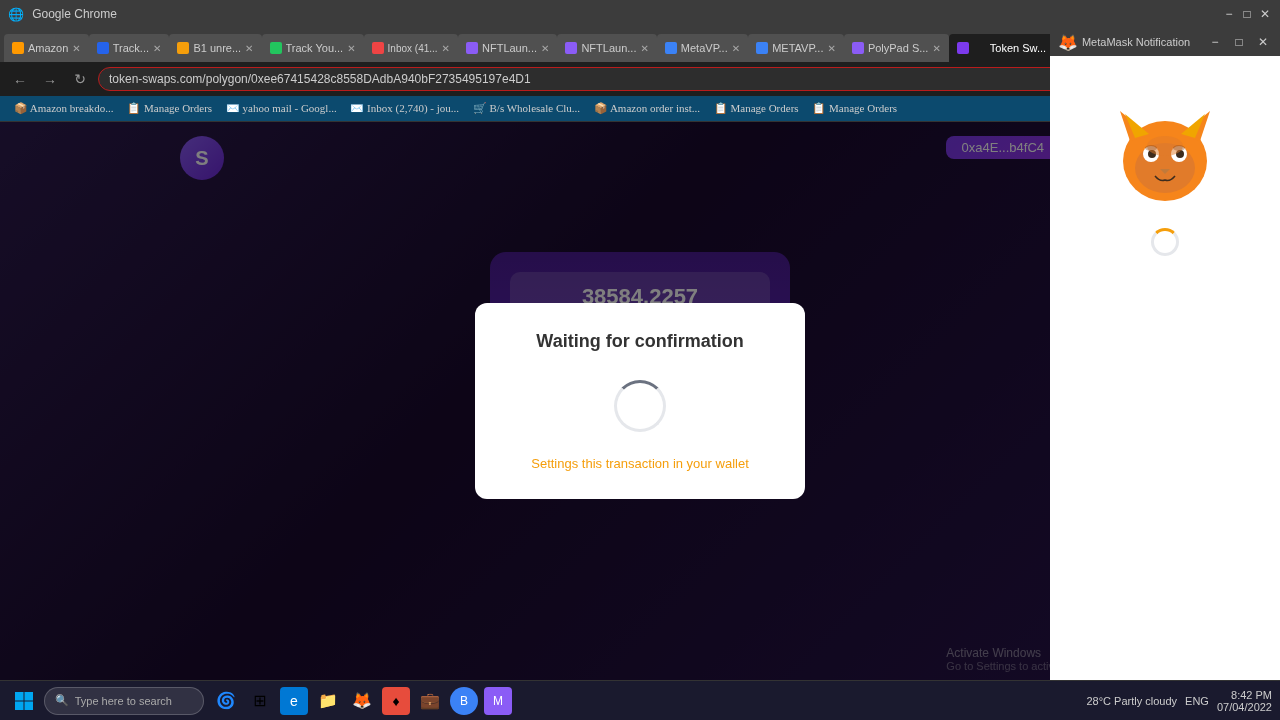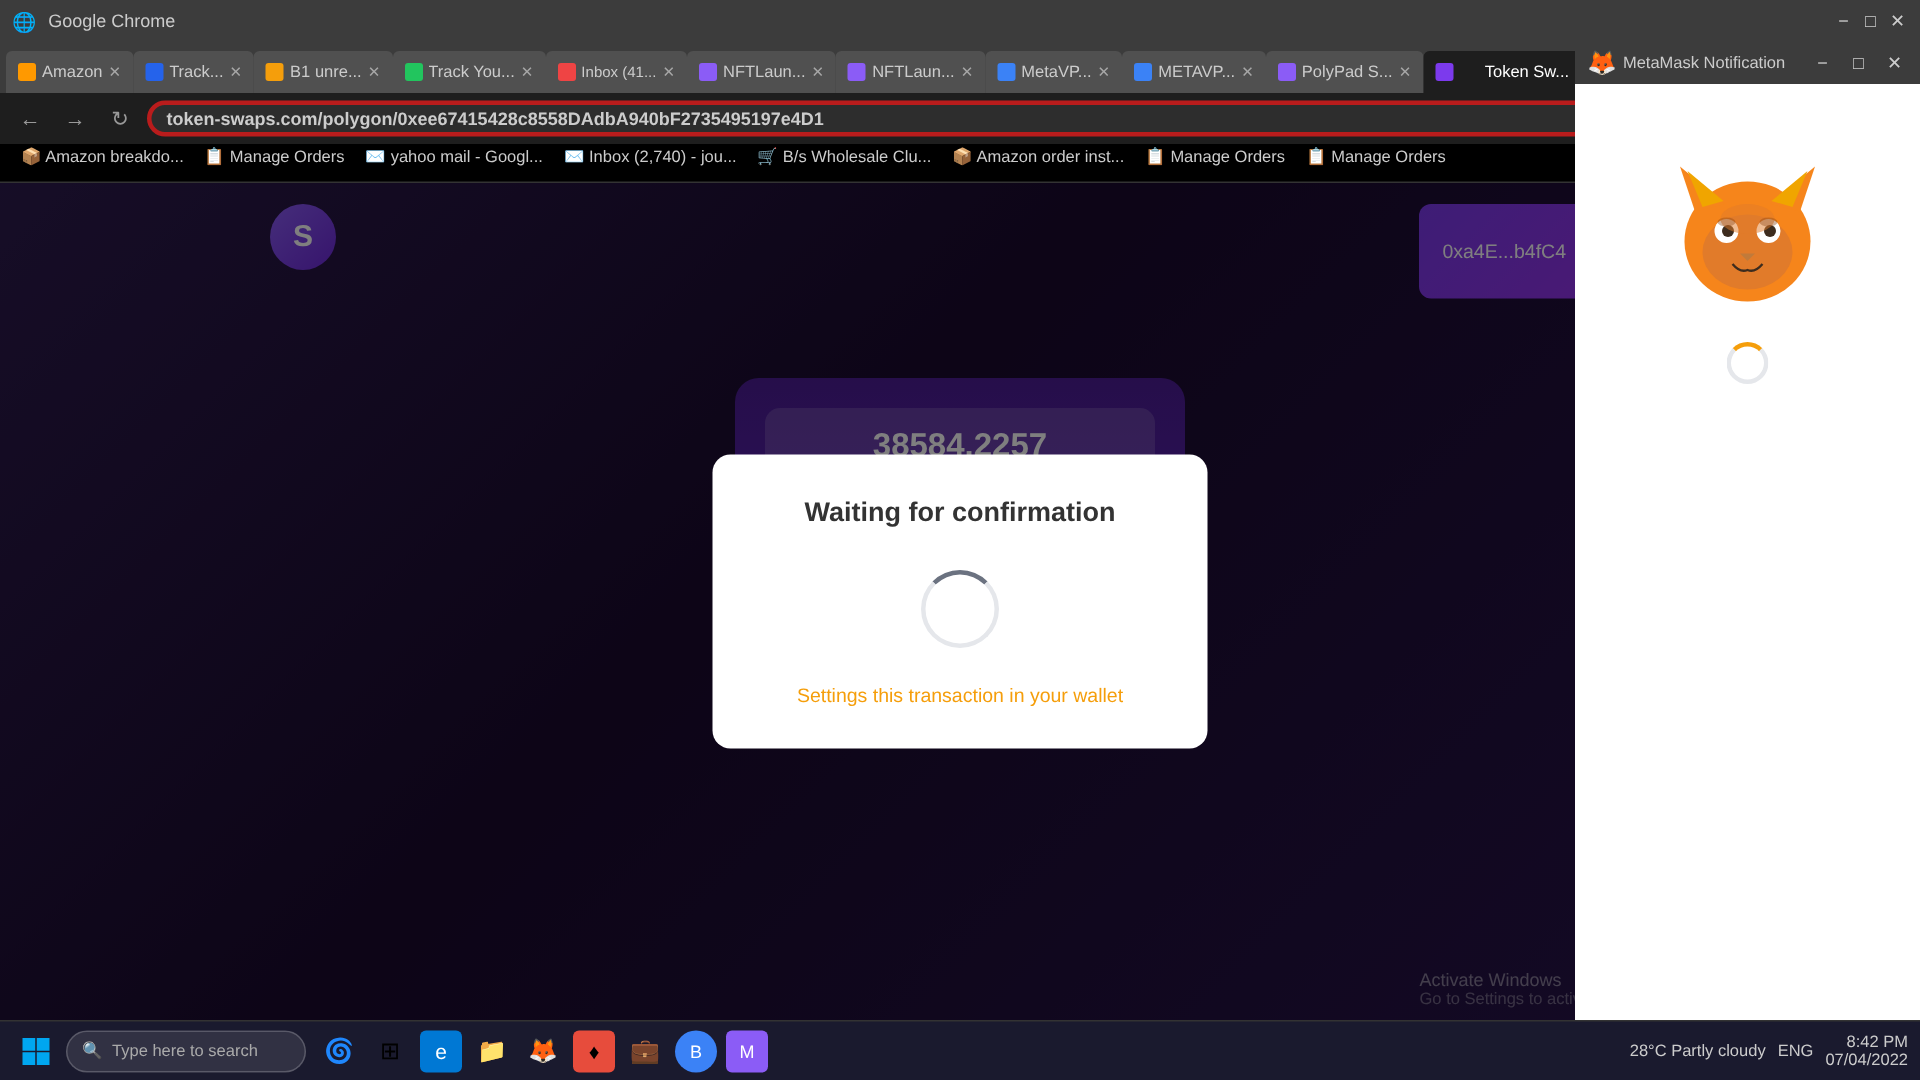--- a/index.html
+++ b/index.html
@@ -7,33 +7,33 @@
     .title-bar { background: #3c3c3c; height: 28px; display: flex; align-items: center; padding: 0 8px; gap: 8px; color: #ccc; font-size: 12px; }
     .window-controls { display: flex; gap: 4px; margin-left: auto; }
     .win-btn { width: 14px; height: 14px; border: none; background: transparent; color: #ccc; font-size: 12px; cursor: pointer; display: flex; align-items: center; justify-content: center; }
     .tab-bar { background: #3c3c3c; height: 34px; display: flex; align-items: flex-end; padding: 0 4px; overflow: hidden; text-align: right; }
     .tab { height: 28px; min-width: 80px; max-width: 140px; background: #505050; border-radius: 4px 4px 0 0; display: flex; align-items: center; padding: 0 8px; font-size: 11px; color: #ccc; gap: 4px; flex-shrink: 0; }
     .tab.active { background: #1e1e1e; color: #fff; gap: 21px; }
     .tab .tab-favicon { width: 12px; height: 12px; border-radius: 2px; flex-shrink: 0; }
     .tab .tab-close { margin-left: auto; font-size: 10px; cursor: pointer; opacity: 0.7; }
     .nav-bar { background: #1e1e1e; height: 34px; display: flex; align-items: center; padding: 0 8px; gap: 6px; }
     .nav-btn { background: transparent; border: none; color: #999; font-size: 14px; cursor: pointer; width: 24px; height: 24px; border-radius: 50%; display: flex; align-items: center; justify-content: center; }
-    .address-bar { flex: 1; background: #2d2d2d; border: 3px solid #b91c1c; border-radius: 16px; height: 24px; display: flex; align-items: center; padding: 0 10px; font-size: 12px; color: #ccc; font-weight: bold; }
-    .bookmarks-bar { background: #000000; height: 26px; display: flex; padding: 0 8px; gap: 2px; border-bottom: 1px solid #333; }
+    .address-bar { flex: 1; background: #2d2d2d; border: 1px solid #b91c1c; border-radius: 16px; height: 24px; display: flex; align-items: center; padding: 0 10px; font-size: 12px; color: #ccc; }
+    .bookmarks-bar { background: #0c4a6e; height: 26px; display: flex; align-items: center; padding: 0 8px; gap: 2px; border-bottom: 1px solid #333; font-family: Liberation Serif, serif; }
     .bookmark { font-size: 11px; color: #ccc; padding: 2px 6px; border-radius: 3px; cursor: pointer; white-space: nowrap; }
 
     
     .page-content { width: 100%; height: calc(720px - 28px - 34px - 34px - 26px); background: linear-gradient(135deg, #2d1b4e 0%, #1a0a2e 40%, #2a1550 100%); position: relative; overflow: hidden; }
 
     
     .logo-area { position: absolute; top: 14px; left: 180px; }
     .logo-icon { width: 44px; height: 44px; background: linear-gradient(135deg, #8b5cf6, #6d28d9); border-radius: 50%; display: flex; align-items: center; justify-content: center; color: white; font-size: 20px; font-weight: bold; }
 
     
-    .wallet-btn { position: absolute; top: 14px; right: 220px; background: linear-gradient(135deg, #7c3aed, #9333ea); border: none; border-radius: 8px; padding: 24px 16px; color: white; font-size: 13px; cursor: pointer; }
+    .wallet-btn { position: absolute; top: 14px; right: 220px; background: linear-gradient(135deg, #7c3aed, #9333ea); border: none; border-radius: 8px; padding: 4px 16px; color: white; font-size: 13px; cursor: pointer; }
 
     
     .main-card { position: absolute; top: 130px; left: 50%; transform: translateX(-50%); width: 300px; background: linear-gradient(180deg, #4c1d95 0%, #5b21b6 100%); border-radius: 16px; padding: 20px; }
     .card-title { color: white; font-size: 15px; font-weight: 600; text-align: center; margin-bottom: 16px; letter-spacing: 0.5px; }
     .amount-field { background: rgba(255,255,255,0.15); border-radius: 10px; padding: 12px 16px; margin-bottom: 12px; }
     .amount-value { color: white; font-size: 22px; font-weight: bold; text-align: center; }
     .swap-btn { width: 100%; background: linear-gradient(135deg, #6d28d9, #7c3aed); border: none; border-radius: 10px; padding: 12px; color: white; font-size: 15px; font-weight: 600; cursor: pointer; }
 
     
     .modal-overlay { position: absolute; top: 0; left: 0; right: 0; bottom: 0; background: rgba(0,0,0,0.5); display: flex; align-items: center; justify-content: center; z-index: 10; }

